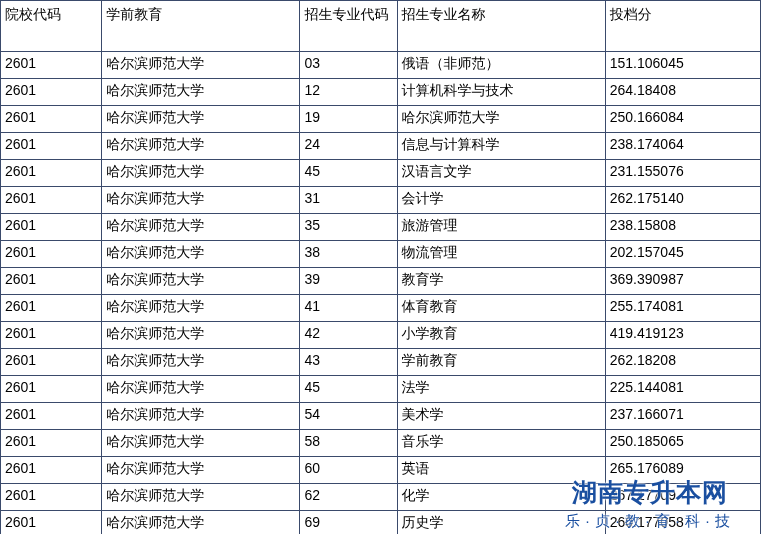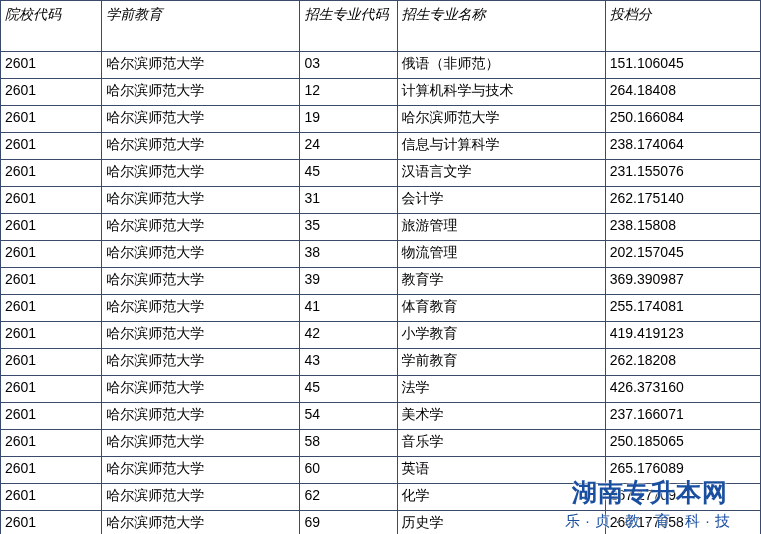--- a/index.html
+++ b/index.html
@@ -31,21 +31,20 @@
     vertical-align: top;
     overflow: hidden;
     white-space: nowrap;
   }
   #score-table thead th {
     height: 44px;
     vertical-align: top;
     white-space: normal;
     line-height: 20px;
     padding-top: 3px;
-    font-style: italic;
   }
   col.c0 { width: 101px; }
   col.c1 { width: 198px; }
   col.c2 { width: 97px; }
   col.c3 { width: 208px; }
   col.c4 { width: 155px; }
 
   
   .watermark {
     position: absolute;
@@ -175,21 +174,21 @@
         <td>哈尔滨师范大学</td>
         <td>43</td>
         <td>学前教育</td>
         <td>262.18208</td>
       </tr>
       <tr>
         <td>2601</td>
         <td>哈尔滨师范大学</td>
         <td>45</td>
         <td>法学</td>
-        <td>426.373160</td>
+        <td>225.144081</td>
       </tr>
       <tr>
         <td>2601</td>
         <td>哈尔滨师范大学</td>
         <td>54</td>
         <td>美术学</td>
         <td>237.166071</td>
       </tr>
       <tr>
         <td>2601</td>

